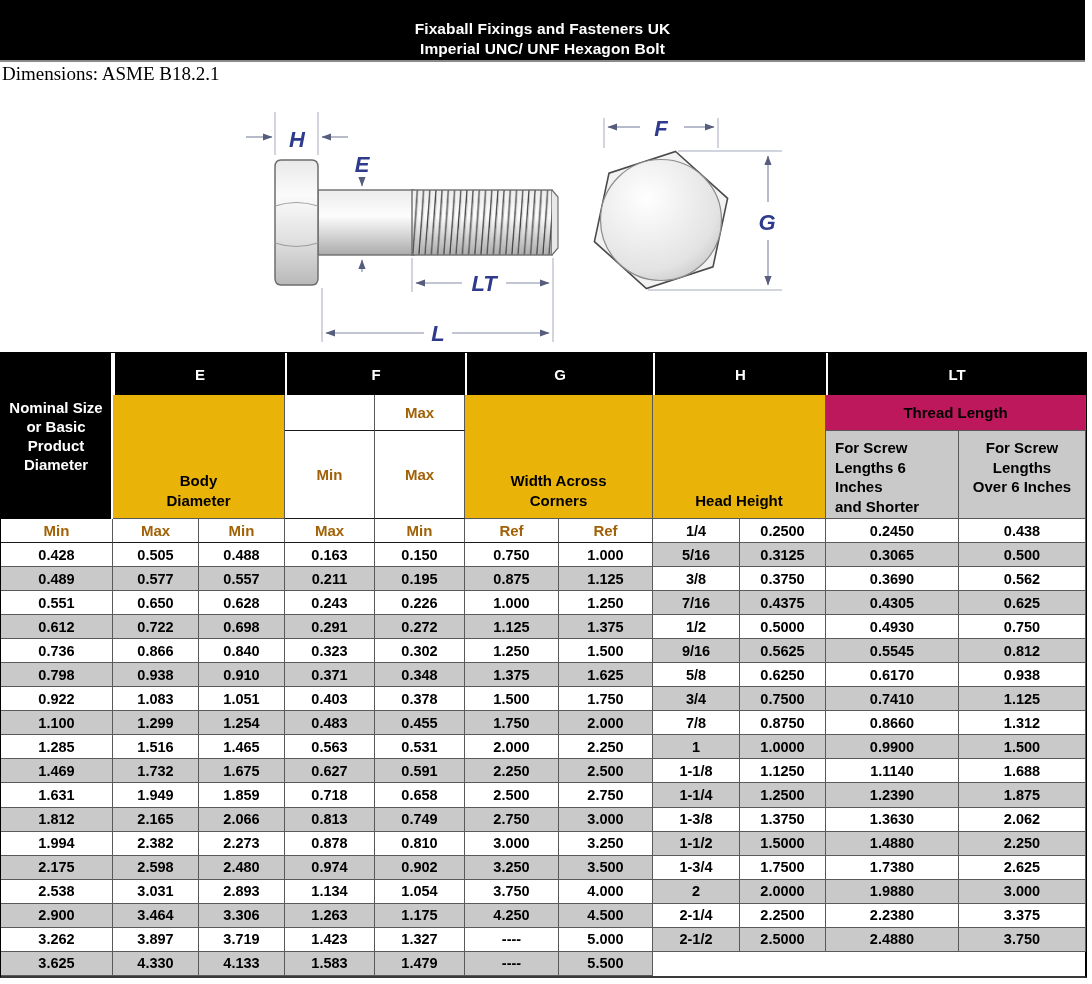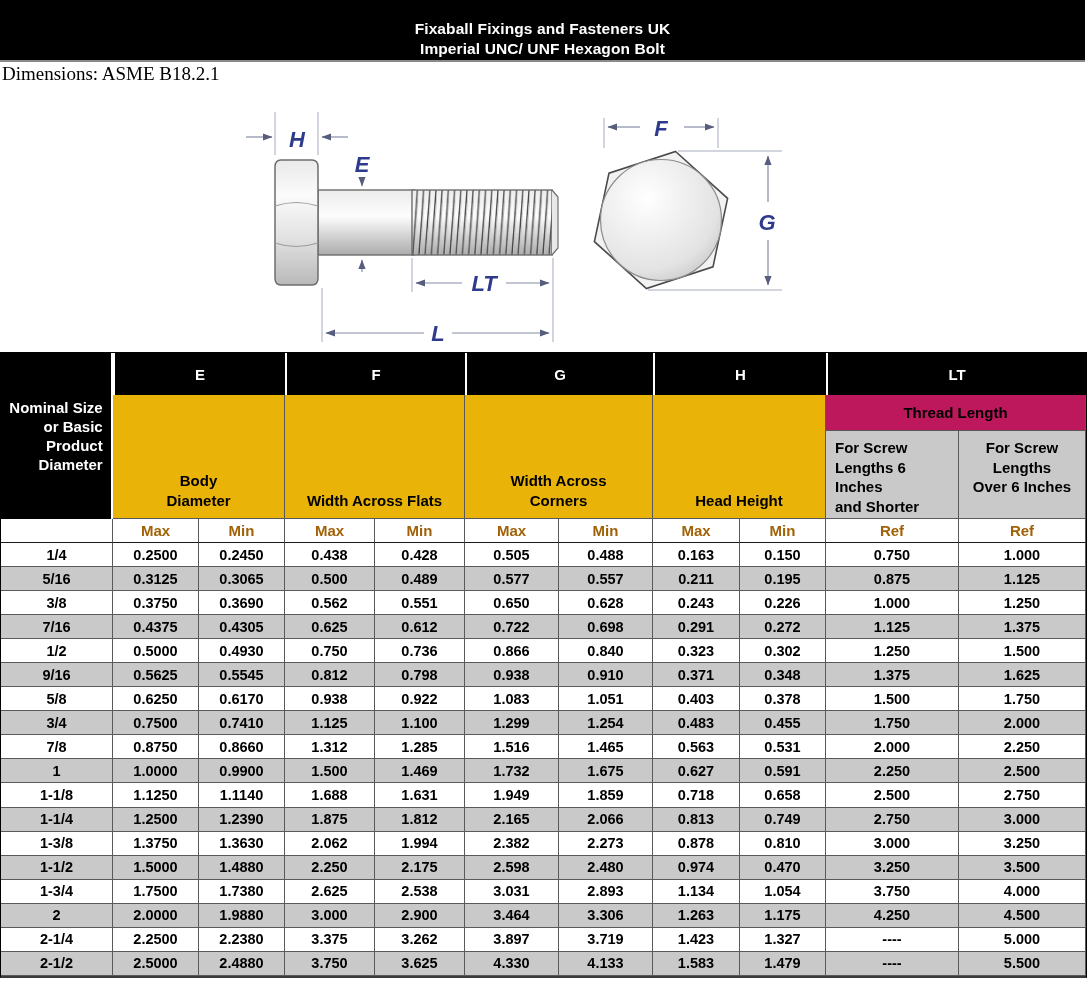--- a/index.html
+++ b/index.html
@@ -25,21 +25,21 @@
         grid-template-rows:42px 36px 88px 24px;
         grid-auto-rows:24.05px;
         border-left:1px solid #000;border-top:1px solid #000;
         border-right:2px solid #000;border-bottom:2px solid #3a3a3a;
         font-weight:bold;}
   .cell{box-sizing:border-box;display:flex;align-items:center;justify-content:center;
         border-right:1px solid #595959;border-bottom:1px solid #595959;
         font-size:15px;color:#000;background:#fff;overflow:hidden;}
   .pre{white-space:pre-line;}
 
-  .corner{grid-column:1;grid-row:1/4;background:#000;color:#fff;text-align:right;
+  .corner{grid-column:1;grid-row:1/4;background:#000;color:#fff;text-align:center;
           line-height:1.28;border-right:2px solid #fff;border-bottom:none;}
   .letter{background:#000;color:#fff;border-left:2px solid #fff;border-right:none;
           border-bottom:none;grid-row:1;}
   .g-e{grid-column:2/4;} .g-f{grid-column:4/6;} .g-g{grid-column:6/8;}
   .g-h{grid-column:8/10;} .g-lt{grid-column:10/12;}
 
   .ghead{background:#eab308;align-items:flex-end;text-align:center;line-height:1.3;
          padding-bottom:8px;grid-row:2/4;}
   .ghead.g-e{grid-column:2/4;} .ghead.g-f{grid-column:4/6;}
   .ghead.g-g{grid-column:6/8;} .ghead.g-h{grid-column:8/10;}
@@ -159,21 +159,20 @@
 Diameter</div>
 
   <div class="cell letter g-e">E</div>
   <div class="cell letter g-f">F</div>
   <div class="cell letter g-g">G</div>
   <div class="cell letter g-h">H</div>
   <div class="cell letter g-lt">LT</div>
 
   <div class="cell ghead g-e pre">Body
 Diameter</div>
-  <div class="cell ghead g-f pre">Width Across Flats</div>
   <div class="cell ghead g-h pre">Head Height</div>
   <div class="cell ghead g-g pre">Width Across
 Corners</div>
 
   <div class="cell tlen">Thread Length</div>
   <div class="cell sub1 pre">For Screw
 Lengths 6
 Inches
 and Shorter</div>
   <div class="cell sub2 pre">For Screw
@@ -335,21 +334,21 @@
     <div class="cell data-cell">3.000</div>
     <div class="cell data-cell">3.250</div>
     <div class="cell data-cell shade">1-1/2</div>
     <div class="cell data-cell shade">1.5000</div>
     <div class="cell data-cell shade">1.4880</div>
     <div class="cell data-cell shade">2.250</div>
     <div class="cell data-cell shade">2.175</div>
     <div class="cell data-cell shade">2.598</div>
     <div class="cell data-cell shade">2.480</div>
     <div class="cell data-cell shade">0.974</div>
-    <div class="cell data-cell shade">0.470</div>
+    <div class="cell data-cell shade">0.902</div>
     <div class="cell data-cell shade">3.250</div>
     <div class="cell data-cell shade">3.500</div>
     <div class="cell data-cell">1-3/4</div>
     <div class="cell data-cell">1.7500</div>
     <div class="cell data-cell">1.7380</div>
     <div class="cell data-cell">2.625</div>
     <div class="cell data-cell">2.538</div>
     <div class="cell data-cell">3.031</div>
     <div class="cell data-cell">2.893</div>
     <div class="cell data-cell">1.134</div>

